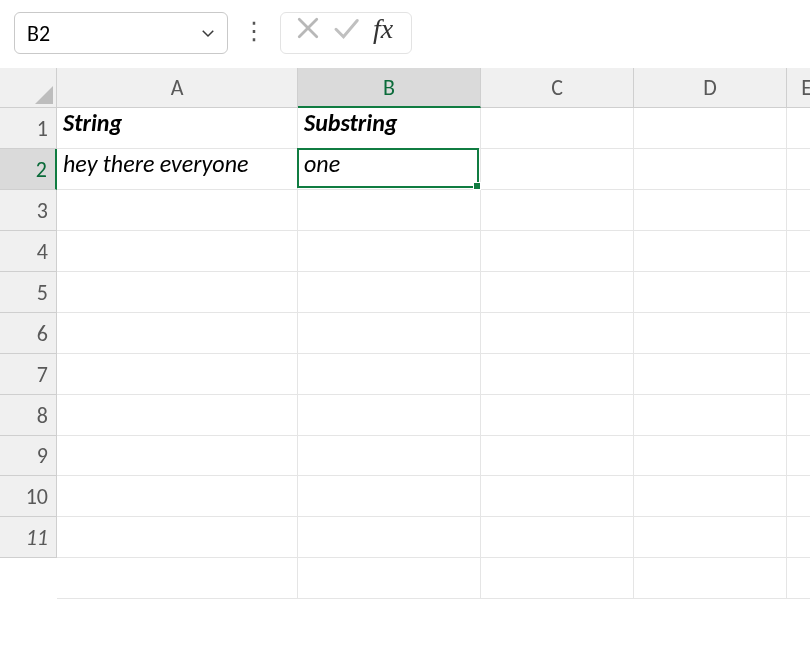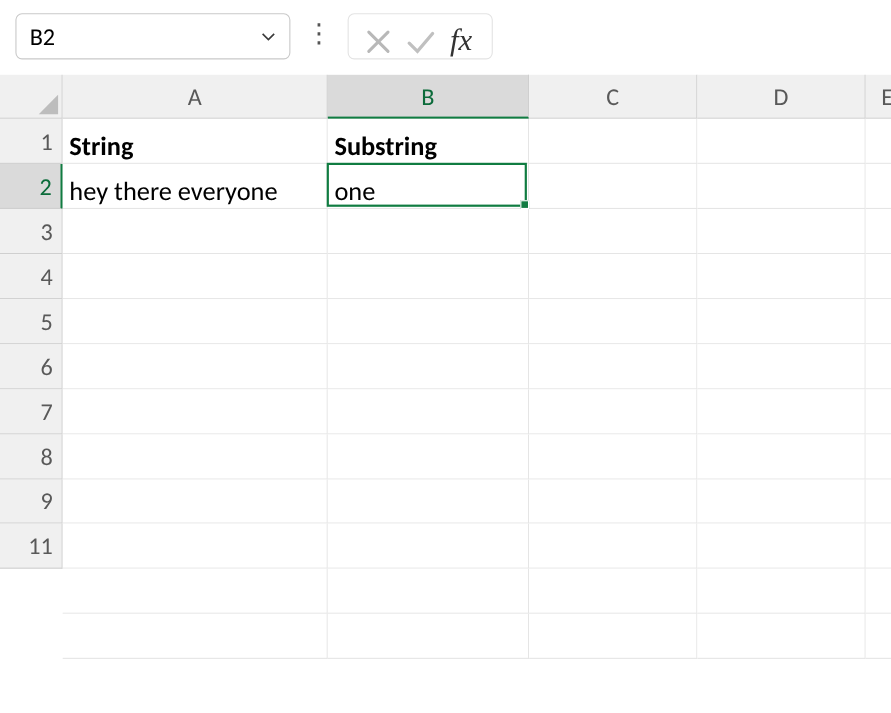--- a/index.html
+++ b/index.html
@@ -16,42 +16,42 @@
     display: flex;
     align-items: center;
     gap: 10px;
     padding: 12px 14px 14px 14px;
     background: #fff;
   }
   .name-box {
     display: flex;
     align-items: center;
     justify-content: space-between;
-    width: 250px;
+    width: 214px;
     height: 42px;
     border: 1px solid #c9c9c9;
     border-radius: 6px;
     padding: 0 10px 0 12px;
     font-size: 22px;
     background: #fff;
   }
   .name-box .txt { flex: 1; }
   .chev { width: 18px; height: 18px; stroke: #3a3a3a; fill: none; stroke-width: 2; }
   .vdots {
     font-size: 24px;
     color: #555;
     padding: 0 4px;
     cursor: pointer;
     line-height: 1;
     position: relative;
     top: -2px;
   }
   .fx-buttons {
     display: flex;
-    align-items: flex-end;
+    align-items: flex-start;
     gap: 8px;
     border: 1px solid #e3e3e3;
     border-radius: 6px;
     height: 42px;
     padding: 0 12px;
     background: #fff;
   }
   .fx-buttons svg { width: 30px; height: 30px; }
   .fx-cancel { stroke: #b8b8b8; stroke-width: 2.2; fill: none; stroke-linecap: round;}
   .fx-enter  { stroke: #c0c0c0; stroke-width: 2.4; fill: none; stroke-linecap: round;}
@@ -148,25 +148,26 @@
   .cells {
     position: absolute;
     left: 57px;
     top: 40px;
   }
   .cell {
     position: absolute;
     border-right: 1px solid #e5e5e5;
     border-bottom: 1px solid #e5e5e5;
     display: flex;
-    align-items: flex-end;
+    align-items: flex-start;
     padding: 0 6px;
     font-size: 24px;
     color: #000;
     background: #fff;
+    font-style: italic;
   }
   .cell.header { font-weight: 700; }
   .cell span { white-space: nowrap; }
 
   .selection {
     position: absolute;
     border: 2px solid #107c41;
     pointer-events: none;
   }
   .fill-handle {
@@ -218,21 +219,22 @@
   <div class="row-headers" id="row-headers">
       <div class="rh" style="height: 41px;">1</div>
       <div class="rh sel" style="height: 41px;">2</div>
       <div class="rh" style="height: 41px;">3</div>
       <div class="rh" style="height: 41px;">4</div>
       <div class="rh" style="height: 41px;">5</div>
       <div class="rh" style="height: 41px;">6</div>
       <div class="rh" style="height: 41px;">7</div>
       <div class="rh" style="height: 41px;">8</div>
       <div class="rh" style="height: 40px;">9</div>
-      <div class="rh" style="height: 41px;">11</div>
+      <div class="rh" style="height: 41px;">10</div>
+      <div class="rh" style="height: 41px; font-style: italic;">11</div>
     </div>
   <div class="cells" id="cells">
       <div class="cell header" style="left: 0px; top: 0px; width: 241px; height: 41px;">
         <span>String</span>
       </div>
       <div class="cell header" style="left: 241px; top: 0px; width: 183px; height: 41px;">
         <span>Substring</span>
       </div>
       <div class="cell" style="left: 424px; top: 0px; width: 153px; height: 41px;"></div>
       <div class="cell" style="left: 577px; top: 0px; width: 153px; height: 41px;"></div>

